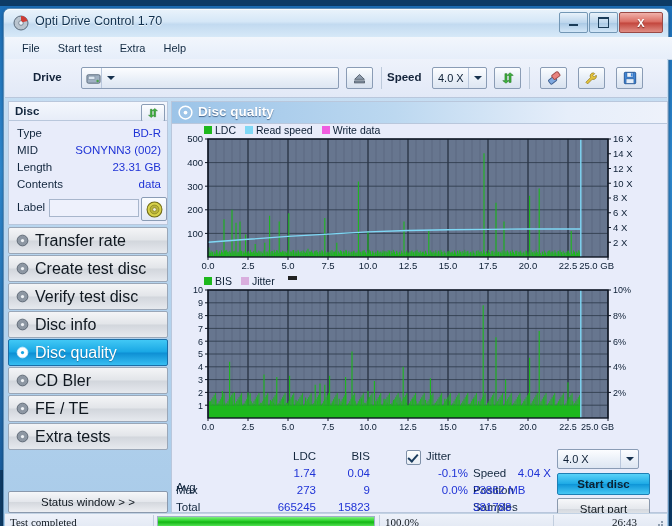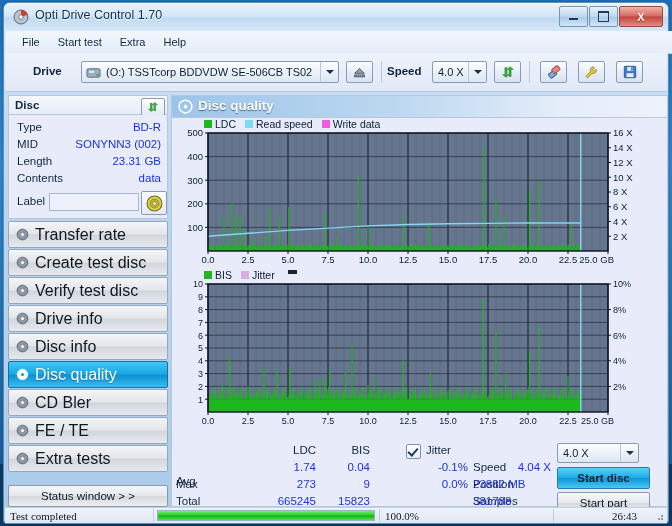--- a/index.html
+++ b/index.html
@@ -2,21 +2,21 @@
 <html><head>
 <meta charset="utf-8">
 <style>
   html,body{margin:0;padding:0;}
   body{
     width:672px;height:526px;overflow:hidden;
     font-family:"Liberation Sans",sans-serif;font-size:11px;
     background:#0d3b66;
   }
   #app{position:relative;width:672px;height:464px;
-       background:linear-gradient(180deg,#1d6fb8 0%,#2f8ad0 35%,#1a5fa0 100%);}
+       background:linear-gradient(180deg,#1d6fb8 0%,#2f8ad0 35%,#1a5fa0 100%);margin-top:6px;}
 
   
   .win{position:absolute;left:4px;top:3px;width:664px;height:520px;
        border-radius:6px 6px 3px 3px;
        background:linear-gradient(180deg,#cfe3f5 0%,#b9d6ef 40%,#a9cbe9 100%);
        box-shadow:0 0 0 1px #5d8cb5, 0 1px 4px rgba(0,0,0,.45);}
   .titlebar{position:absolute;left:0;top:0;width:664px;height:28px;
     border-radius:6px 6px 0 0;
     background:linear-gradient(180deg,#eaf3fb 0%,#d5e7f7 45%,#c2daf0 55%,#d7e9f8 100%);
     box-shadow:inset 0 1px 0 rgba(255,255,255,.85);}
@@ -180,21 +180,20 @@
     </div>
 
     <div class="toolbar">
       <div class="tb-label" style="left:12px;top:12px;padding-left:16px;">Drive</div>
       <div class="combo" style="left:76px;top:8px;width:258px;height:22px;">
         <svg width="15" height="15" style="margin-left:4px;flex:none;" viewBox="0 0 16 16">
           <rect x="1" y="4" width="14" height="9" rx="1.5" fill="#9fb0c2" stroke="#5b6b7c"></rect>
           <rect x="2.5" y="5.5" width="7" height="3.5" fill="#dbe6f0" stroke="#7b8b9c" stroke-width=".6"></rect>
           <circle cx="12.4" cy="10.6" r="1.3" fill="#49a349"></circle>
         </svg>
-        <div class="cval">(O:)  TSSTcorp BDDVDW SE-506CB TS02</div>
         <div class="carrow">
             <i class="tri-d"></i>
           </div>
       </div>
       <div class="tbtn" style="left:341px;top:8px;width:27px;height:22px;">
         <svg width="13" height="13" viewBox="0 0 16 16">
           <path d="M8 3 L14 9 L2 9 Z" fill="#8f9dad" stroke="#44505e"></path>
           <rect x="2" y="11" width="12" height="2.4" fill="#8f9dad" stroke="#44505e"></rect>
         </svg>
       </div>
@@ -293,29 +292,20 @@
         <span class="nlabel">Create test disc</span>
       </div>
       <div class="nav">
         <span class="nicon">
           <svg width="13" height="13" viewBox="0 0 16 16">
               <circle cx="8" cy="8" r="6.6" fill="#8d97a3" stroke="#4e5966"></circle>
               <circle cx="8" cy="8" r="2" fill="#eef2f6"></circle>
             </svg>
         </span>
         <span class="nlabel">Verify test disc</span>
-      </div>
-      <div class="nav">
-        <span class="nicon">
-          <svg width="13" height="13" viewBox="0 0 16 16">
-              <circle cx="8" cy="8" r="6.6" fill="#8d97a3" stroke="#4e5966"></circle>
-              <circle cx="8" cy="8" r="2" fill="#eef2f6"></circle>
-            </svg>
-        </span>
-        <span class="nlabel">Drive info</span>
       </div>
       <div class="nav">
         <span class="nicon">
           <svg width="13" height="13" viewBox="0 0 16 16">
               <circle cx="8" cy="8" r="6.6" fill="#8d97a3" stroke="#4e5966"></circle>
               <circle cx="8" cy="8" r="2" fill="#eef2f6"></circle>
             </svg>
         </span>
         <span class="nlabel">Disc info</span>
       </div>

